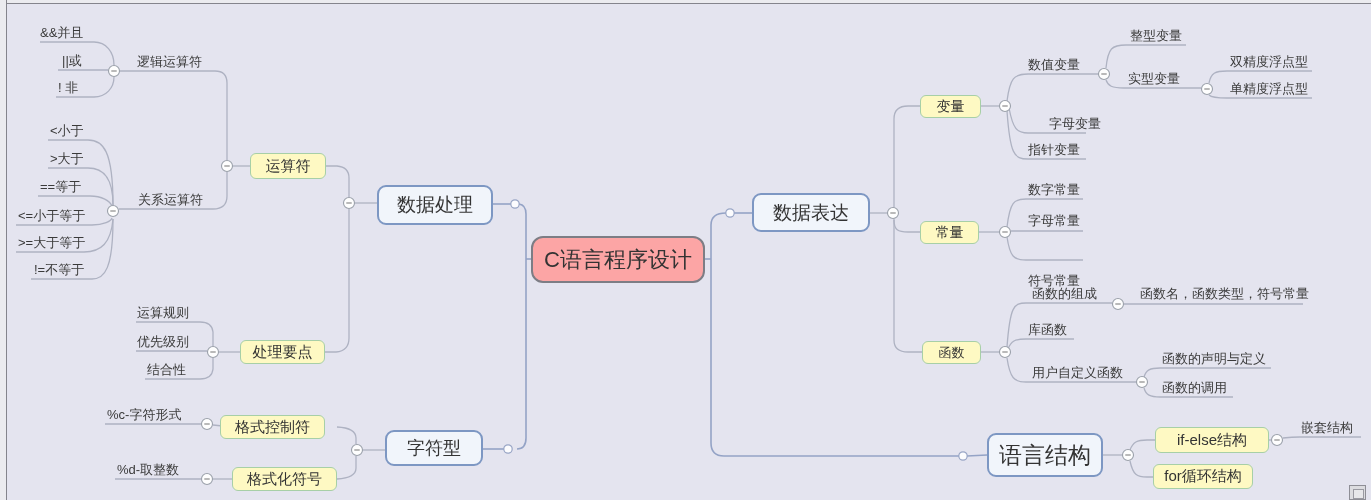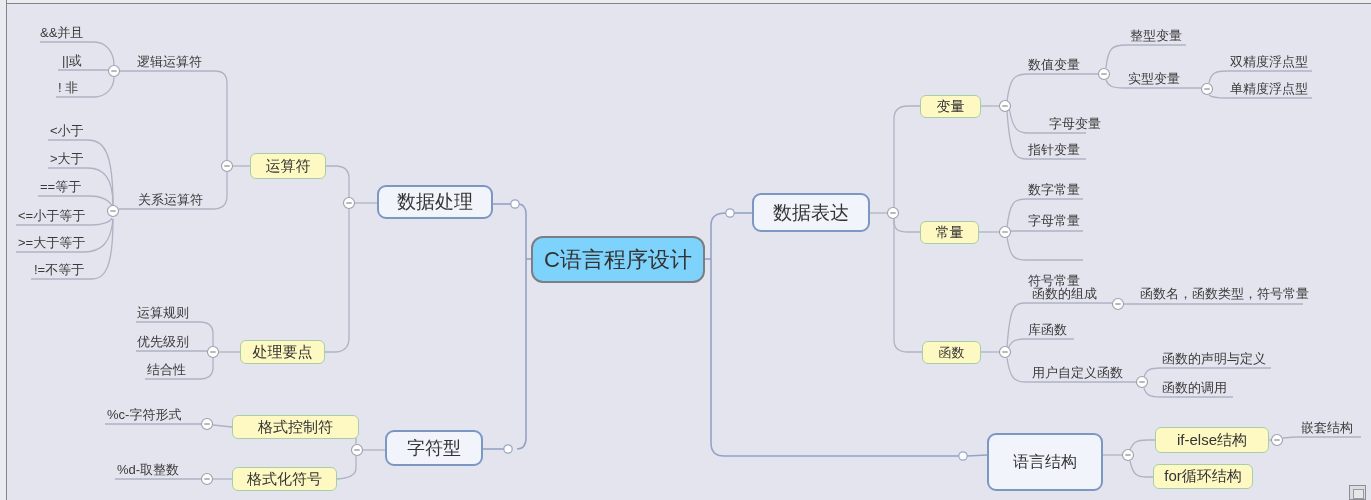--- a/index.html
+++ b/index.html
@@ -15,21 +15,21 @@
   .frame-left{position:absolute;left:0;top:0;width:6px;height:500px;background:#ebebef;border-right:1px solid #84848c;z-index:4;}
   svg.edges{position:absolute;left:0;top:0;z-index:1;}
   .e{fill:none;stroke:#aeb2c2;stroke-width:1.3px;}
   .t{fill:none;stroke:#94a3c6;stroke-width:1.6px;}
   .node{
     position:absolute;display:flex;align-items:center;justify-content:center;
     box-sizing:border-box;white-space:nowrap;z-index:2;
   }
   .blue{background:#f1f5fb;border:2px solid #7d97c3;border-radius:9px;}
   .green{background:#fef9c3;border:1.5px solid #a7cfa7;border-radius:6px;}
-  .root{background:#7dd3fc;border:2px solid #7d7d85;border-radius:12px;}
+  .root{background:#fca5a5;border:2px solid #7d7d85;border-radius:12px;}
   .leaf{position:absolute;font-size:13px;line-height:16px;height:16px;white-space:nowrap;z-index:2;color:#3a3a3a;}
   .corner-btn{
     position:absolute;left:1349px;top:485px;width:17px;height:15px;
     background:#dcdce0;border:1px solid #8e8e96;box-sizing:border-box;z-index:5;
   }
   .corner-btn .inner{position:absolute;left:3px;top:3px;width:9px;height:8px;border:1px solid #9a9aa2;background:#e7e7ea;}
 </style>
 </head>
 <body>
 
@@ -181,40 +181,40 @@
         <line x1="1125.3" y1="455" x2="1130.7" y2="455" stroke="#8a8a8a" stroke-width="1.2"></line>
       </g>
     <g>
         <circle cx="1277" cy="440" r="5.5" fill="#fefefe" stroke="#9aa0aa" stroke-width="1.1"></circle>
         <line x1="1274.3" y1="440" x2="1279.7" y2="440" stroke="#8a8a8a" stroke-width="1.2"></line>
       </g>
   </svg>
 
   <div class="node root" style="left:531px;top:236px;width:174px;height:47px;font-size:22px;">C语言程序设计</div>
 
-  <div class="node blue" style="left:377px;top:185px;width:116px;height:34px;font-size:19px;">数据处理</div>
+  <div class="node blue" style="left:377px;top:185px;width:116px;height:40px;font-size:19px;">数据处理</div>
   <div class="node green" style="left:250px;top:153px;width:76px;height:26px;font-size:15px;">运算符</div>
   <div class="leaf" style="left:137px;top:54px;">逻辑运算符</div>
   <div class="leaf" style="left:40px;top:25px;">&amp;&amp;并且</div>
   <div class="leaf" style="left:62px;top:53px;">||或</div>
   <div class="leaf" style="left:58px;top:80px;">! 非</div>
   <div class="leaf" style="left:138px;top:192px;">关系运算符</div>
   <div class="leaf" style="left:50px;top:123px;">&lt;小于</div>
   <div class="leaf" style="left:50px;top:151px;">&gt;大于</div>
   <div class="leaf" style="left:40px;top:179px;">==等于</div>
   <div class="leaf" style="left:18px;top:208px;">&lt;=小于等于</div>
   <div class="leaf" style="left:18px;top:235px;">&gt;=大于等于</div>
   <div class="leaf" style="left:34px;top:262px;">!=不等于</div>
   <div class="node green" style="left:240px;top:340px;width:85px;height:24px;font-size:15px;">处理要点</div>
   <div class="leaf" style="left:137px;top:305px;">运算规则</div>
   <div class="leaf" style="left:137px;top:334px;">优先级别</div>
   <div class="leaf" style="left:147px;top:362px;">结合性</div>
 
   <div class="node blue" style="left:385px;top:430px;width:98px;height:36px;font-size:18px;">字符型</div>
-  <div class="node green" style="left:232px;top:415px;width:127px;height:24px;font-size:15px;">格式控制符</div>
+  <div class="node green" style="left:220px;top:415px;width:105px;height:24px;font-size:15px;">格式控制符</div>
   <div class="leaf" style="left:107px;top:407px;">%c-字符形式</div>
   <div class="node green" style="left:232px;top:467px;width:105px;height:24px;font-size:15px;">格式化符号</div>
   <div class="leaf" style="left:117px;top:462px;">%d-取整数</div>
 
   <div class="node blue" style="left:752px;top:193px;width:118px;height:39px;font-size:19px;">数据表达</div>
   <div class="node green" style="left:920px;top:95px;width:61px;height:23px;font-size:14px;">变量</div>
   <div class="leaf" style="left:1028px;top:57px;">数值变量</div>
   <div class="leaf" style="left:1130px;top:28px;">整型变量</div>
   <div class="leaf" style="left:1128px;top:71px;text-align:right;">实型变量</div>
   <div class="leaf" style="left:1230px;top:54px;">双精度浮点型</div>
@@ -226,21 +226,21 @@
   <div class="leaf" style="left:1028px;top:213px;">字母常量</div>
   <div class="leaf" style="left:1028px;top:237px;margin-top:36px;">符号常量</div>
   <div class="node green" style="left:922px;top:341px;width:59px;height:23px;font-size:13px;">函数</div>
   <div class="leaf" style="left:1032px;top:286px;">函数的组成</div>
   <div class="leaf" style="left:1140px;top:286px;">函数名，函数类型，符号常量</div>
   <div class="leaf" style="left:1028px;top:322px;">库函数</div>
   <div class="leaf" style="left:1032px;top:365px;">用户自定义函数</div>
   <div class="leaf" style="left:1162px;top:351px;">函数的声明与定义</div>
   <div class="leaf" style="left:1162px;top:380px;">函数的调用</div>
 
-  <div class="node blue" style="left:987px;top:433px;width:116px;height:58px;font-size:16px;">语言结构</div>
+  <div class="node blue" style="left:987px;top:433px;width:116px;height:44px;font-size:23px;">语言结构</div>
   <div class="node green" style="left:1155px;top:427px;width:114px;height:26px;font-size:15px;">if-else结构</div>
   <div class="leaf" style="left:1301px;top:420px;">嵌套结构</div>
   <div class="node green" style="left:1153px;top:464px;width:100px;height:25px;font-size:15px;">for循环结构</div>
 
   <div class="corner-btn">
     <div class="inner"></div>
   </div>
 </div>
 
 </body></html>

